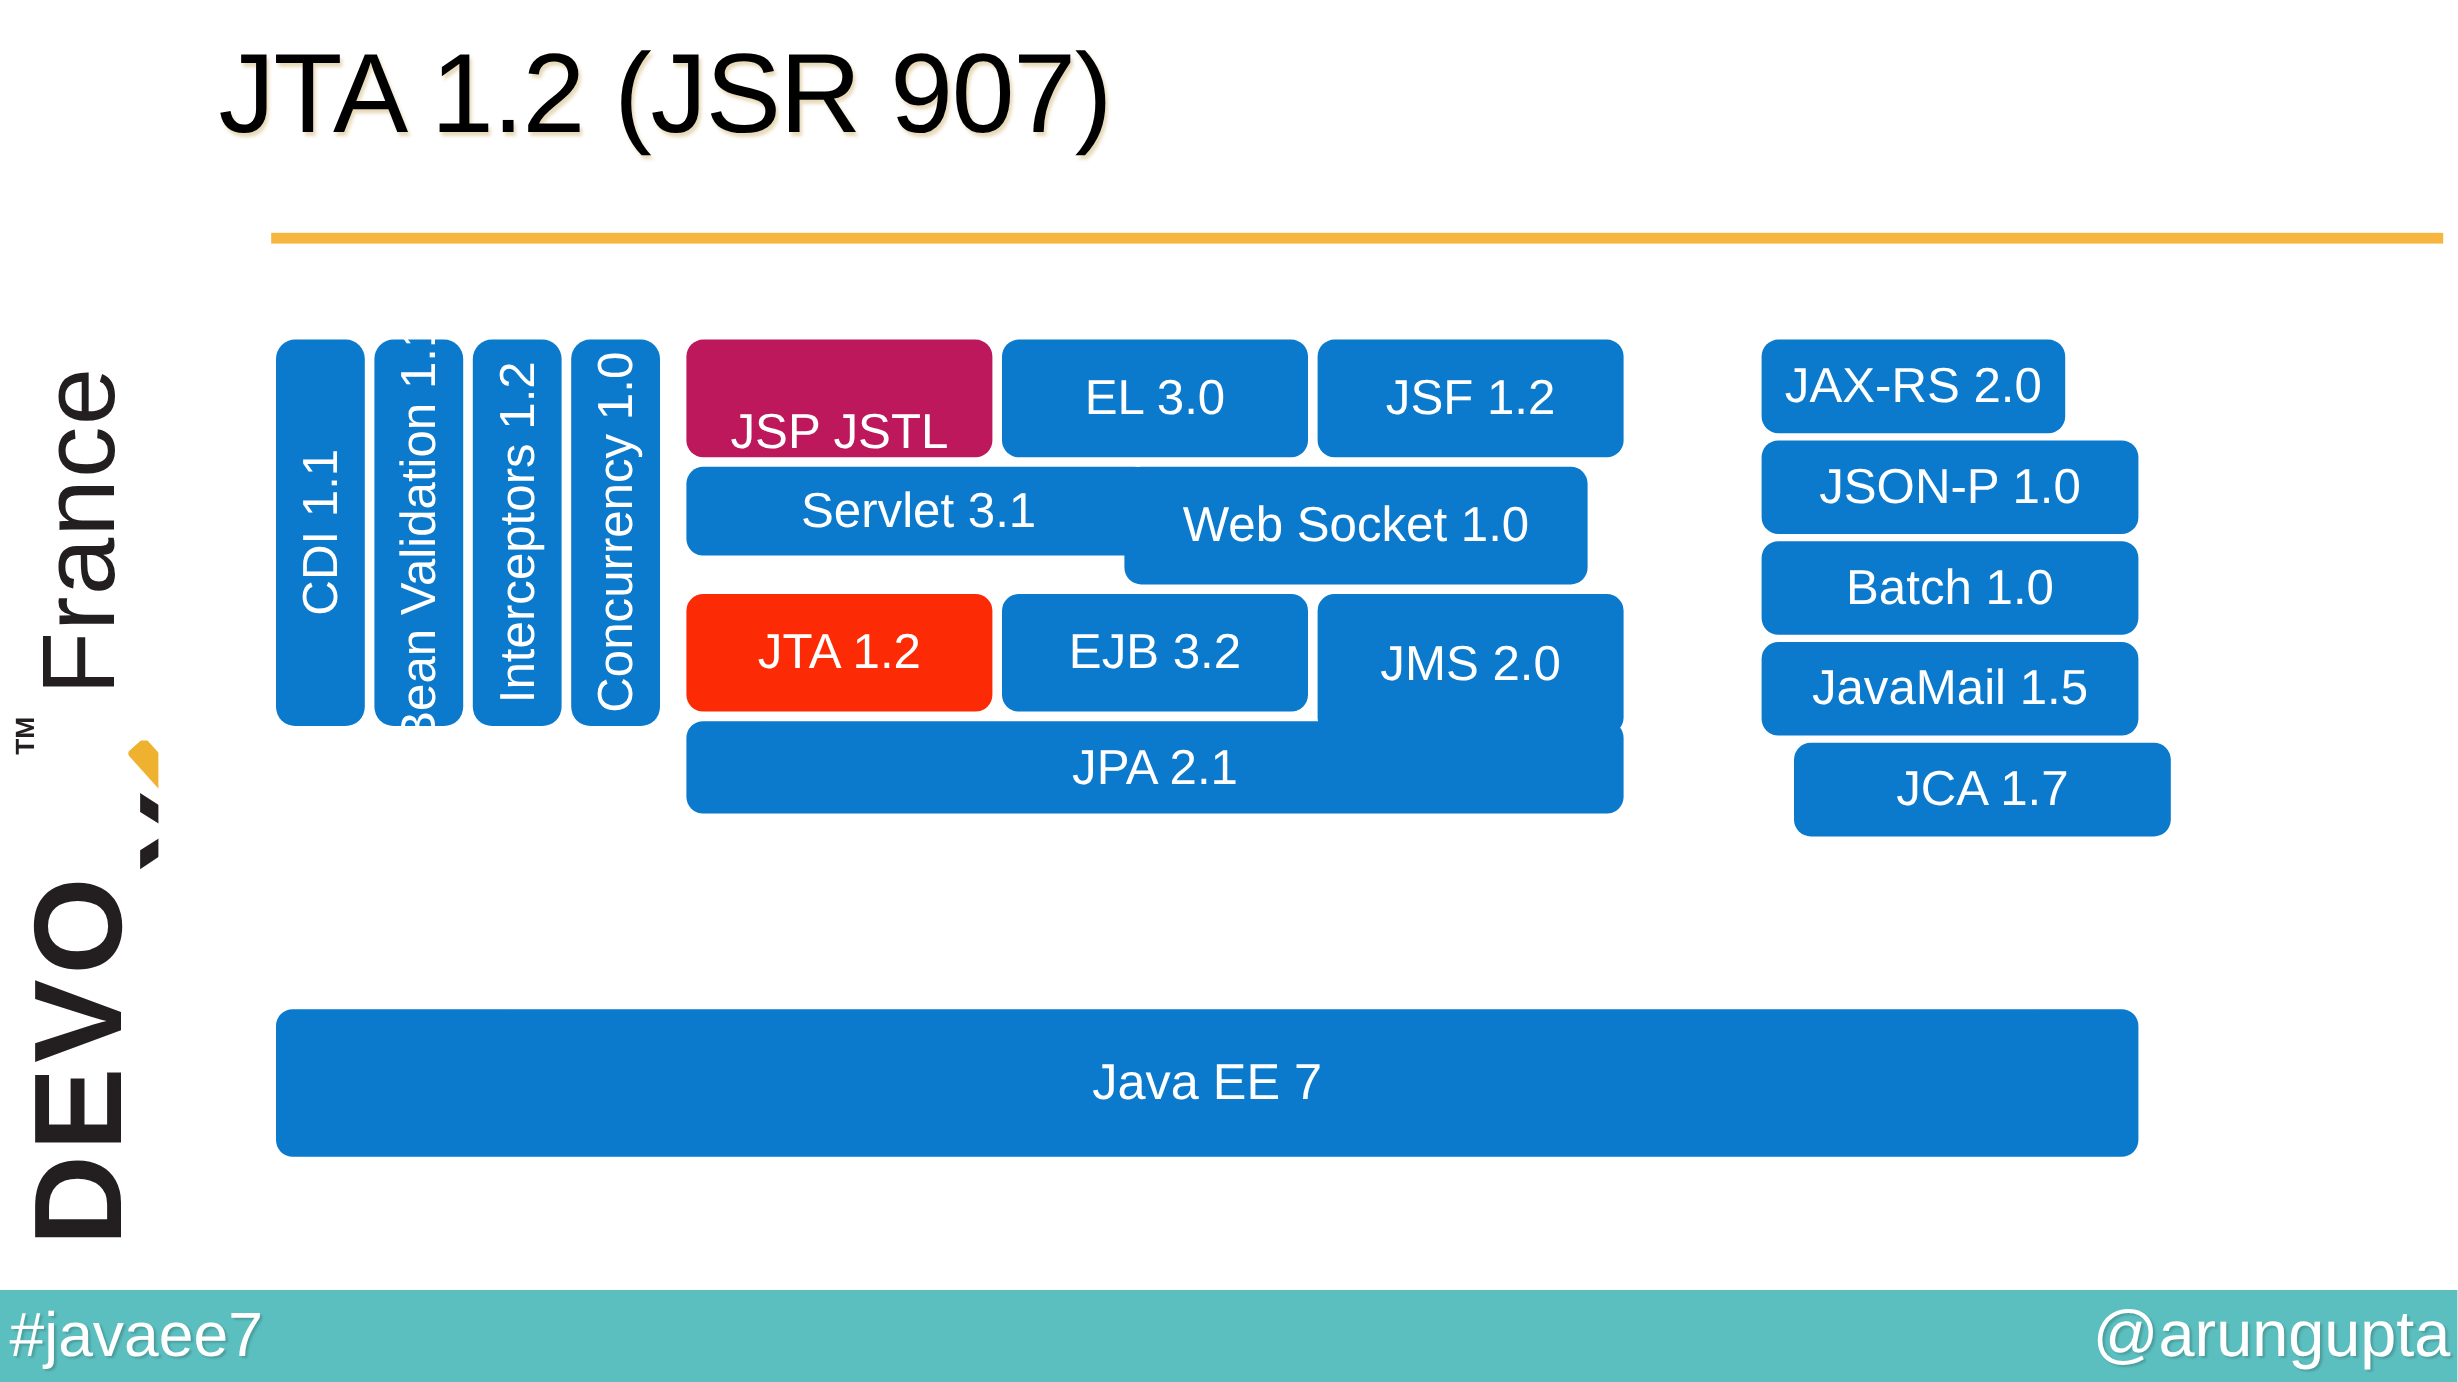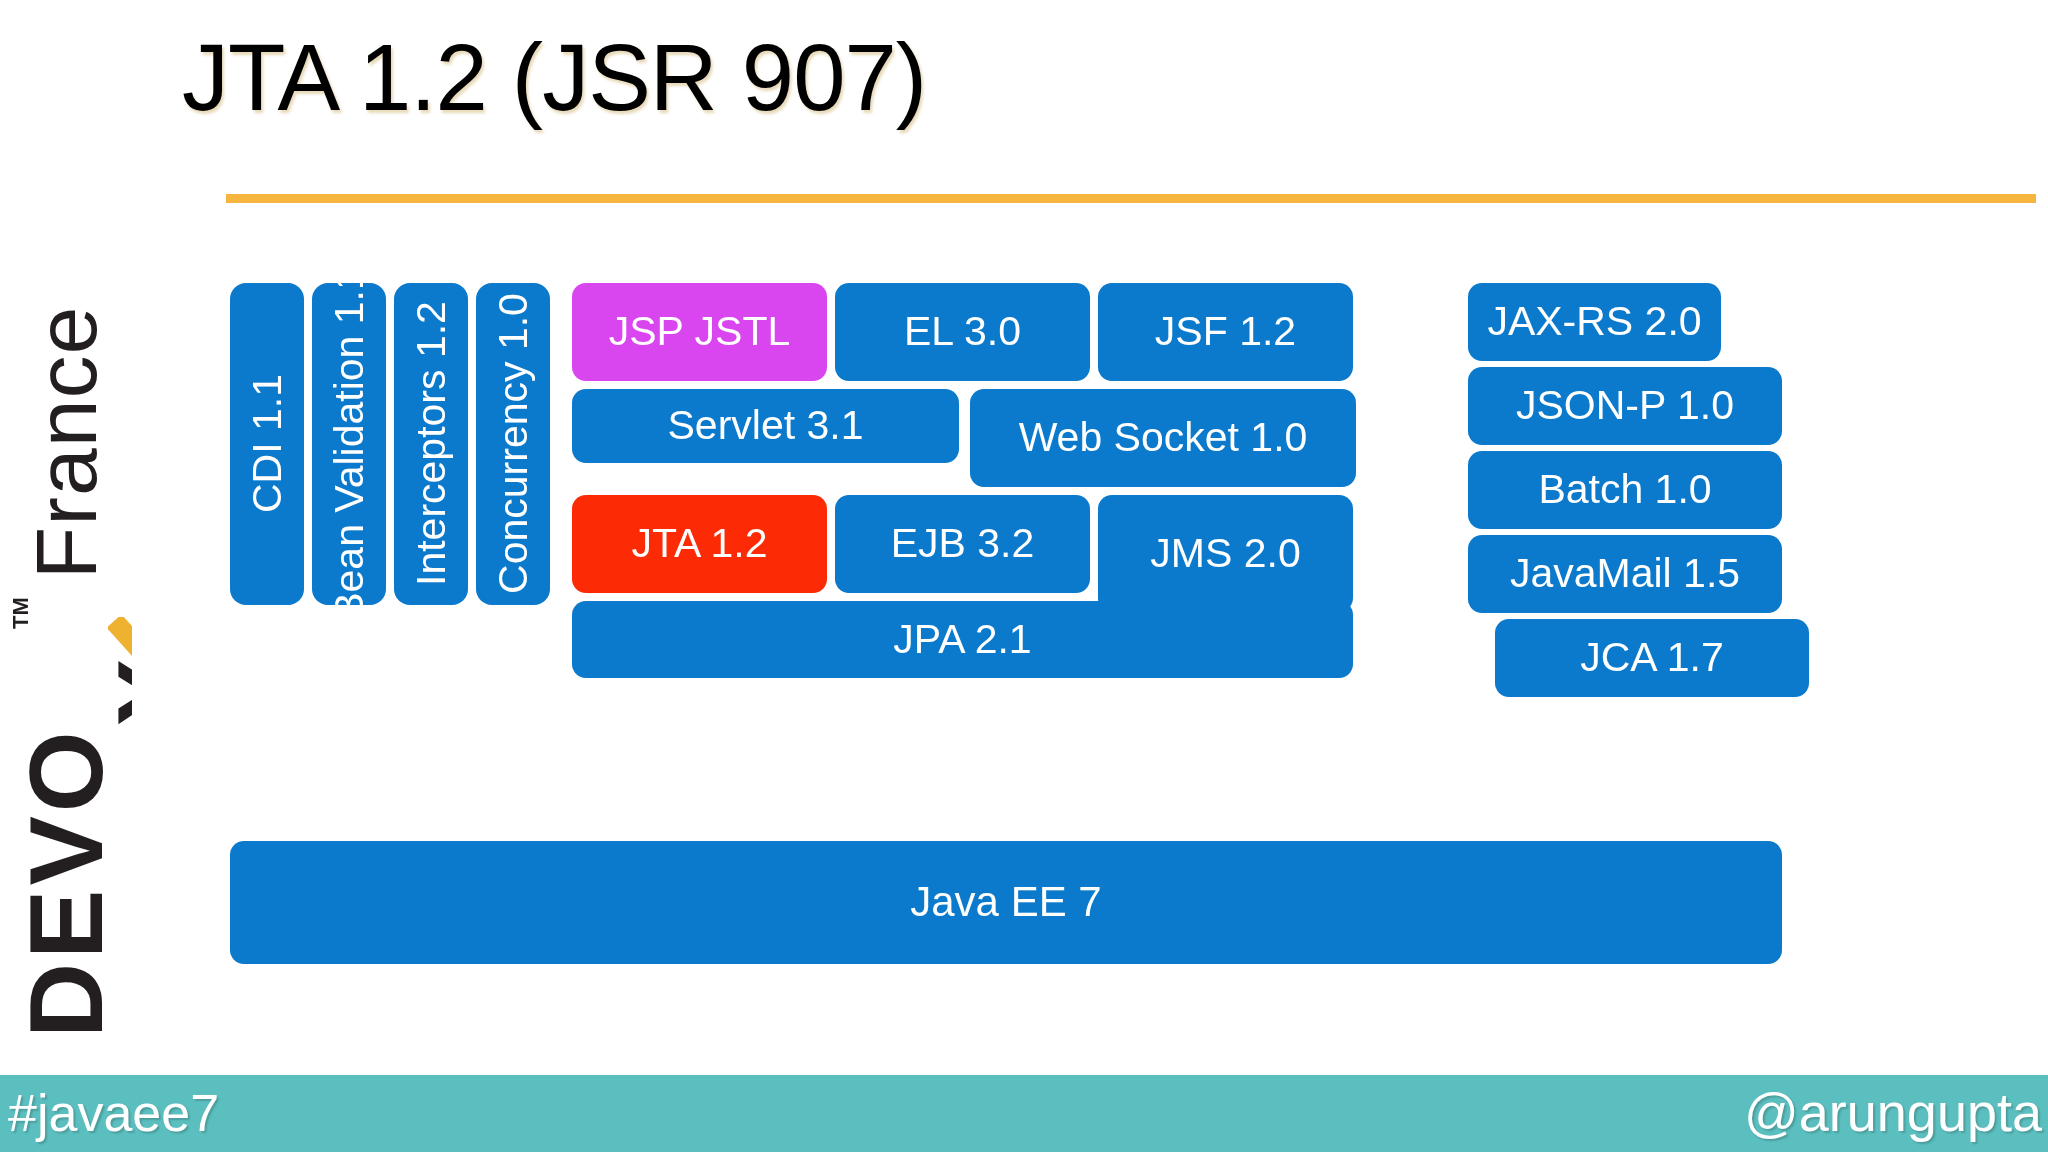--- a/index.html
+++ b/index.html
@@ -115,22 +115,23 @@
   }
   .box.vert {
     border-radius: 16px;
   }
   .box.vert .vlabel {
     transform: rotate(-90deg);
     white-space: nowrap;
     display: block;
   }
   .box.disabled {
-    background: #d946ef;
-    color: #ffffff;
+    background: #be185d;
+    color: #ffffff;
+    align-items: flex-end;
   }
   .box.highlight {
     background: #fc2b05;
   }
   .box.wide-base {
     font-size: 42px;
     margin-top: 40px;
   }
 
   
@@ -203,21 +204,21 @@
   <div class="box" style="left:605px; top:0px; width:255px; height:98px;">
     <span>EL 3.0</span>
   </div>
   <div class="box" style="left:868px; top:0px; width:255px; height:98px;">
     <span>JSF 1.2</span>
   </div>
 
   <div class="box" style="left:342px; top:106px; width:387px; height:74px;">
     <span>Servlet 3.1</span>
   </div>
-  <div class="box" style="left:740px; top:106px; width:386px; height:98px;">
+  <div class="box" style="left:707px; top:106px; width:386px; height:98px;">
     <span>Web Socket 1.0</span>
   </div>
 
   <div class="box highlight" style="left:342px; top:212px; width:255px; height:98px;">
     <span>JTA 1.2</span>
   </div>
   <div class="box" style="left:605px; top:212px; width:255px; height:98px;">
     <span>EJB 3.2</span>
   </div>
   <div class="box" style="left:868px; top:212px; width:255px; height:117px;">

